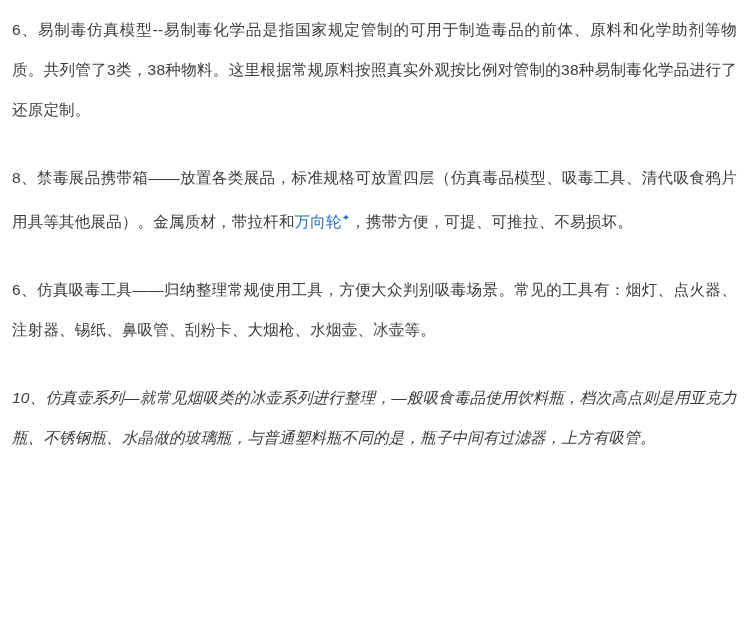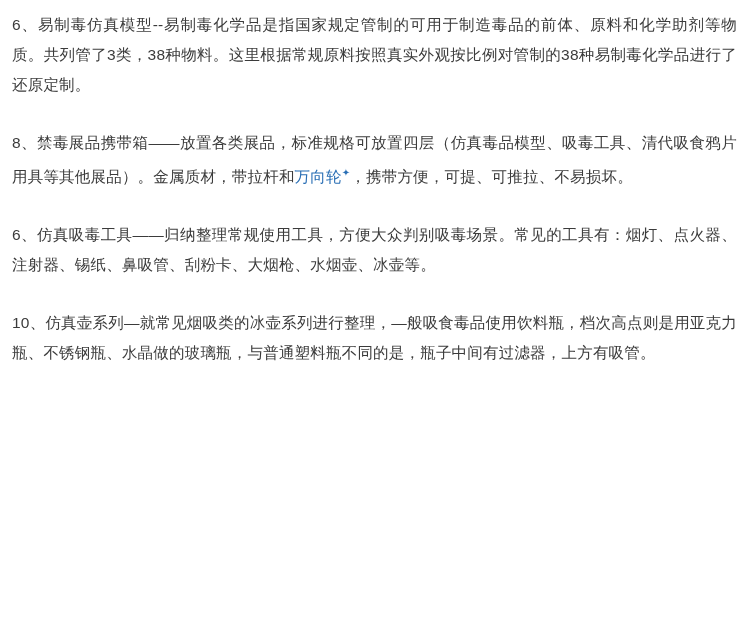--- a/index.html
+++ b/index.html
@@ -16,31 +16,32 @@
   }
   .page {
     width: 749px;
     height: 636px;
     box-sizing: border-box;
     padding: 10px 8px 0 8px;
     background: #ffffff;
   }
   .para {
     font-size: 15.5px;
-    line-height: 30px;
+    line-height: 40px;
     letter-spacing: 0.2px;
     color: #3b3b3b;
     text-align: justify;
     text-justify: inter-ideograph;
     margin: 0 0 28px 0;
     padding: 0 4px 0 4px;
     word-break: break-all;
   }
   .para:last-child {
     margin-bottom: 8px;
+    font-style: italic;
   }
   .link {
     color: #2a6fb5;
     text-decoration: none;
     margin-top: 28px;
   }
   .link .sup {
     font-size: 10px;
     vertical-align: super;
     color: #2a6fb5;

